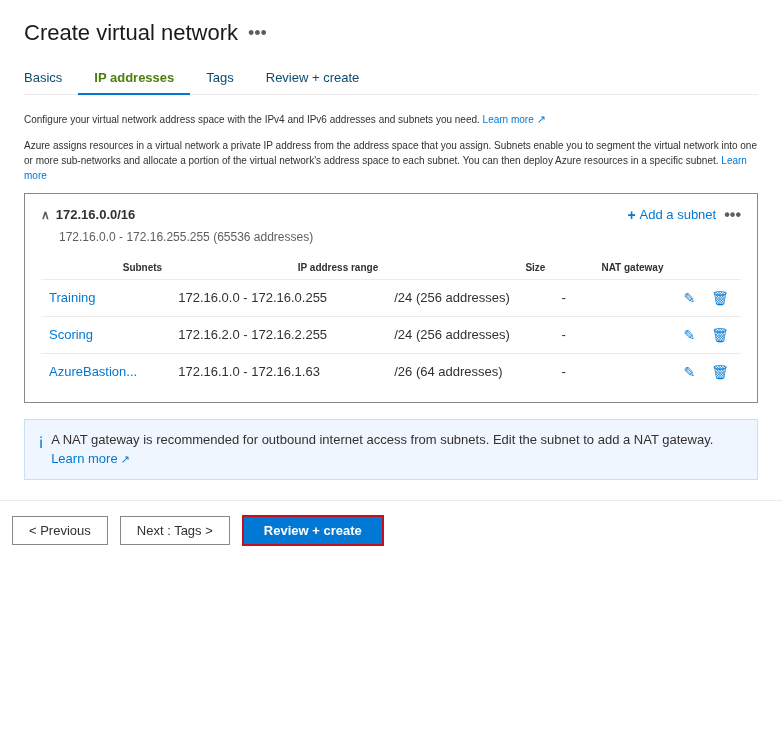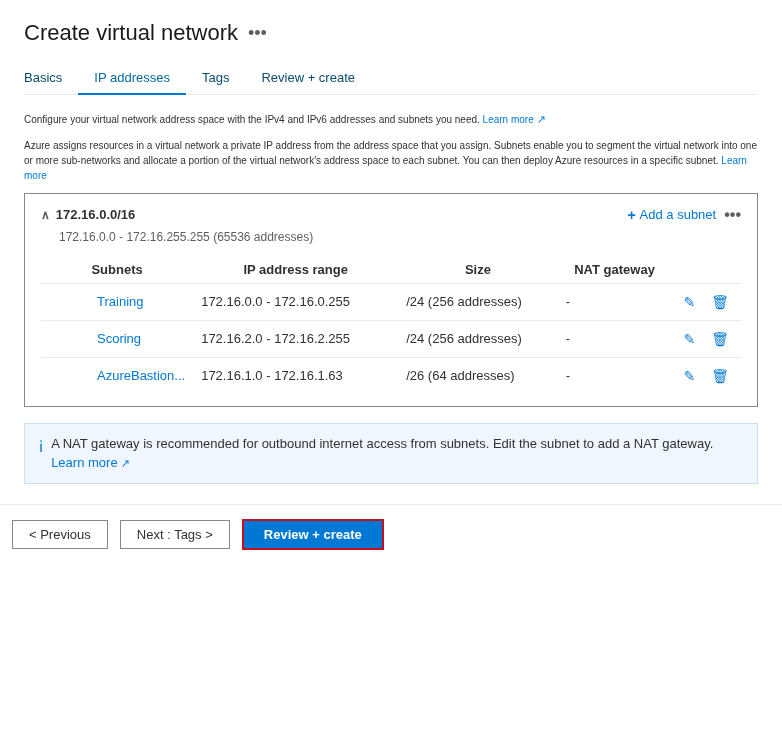--- a/index.html
+++ b/index.html
@@ -39,23 +39,23 @@
     .tab {
       padding: 8px 16px;
       font-size: 13px;
       cursor: pointer;
       color: #0c4a6e;
       border-bottom: 2px solid transparent;
       margin-bottom: -1px;
       white-space: nowrap;
     }
     .tab.active {
-      color: #0369a1;
+      color: #4d7c0f;
       border-bottom: 2px solid #0078d4;
-      font-weight: 400;
+      font-weight: 700;
     }
     .tab:first-child {
       padding-left: 0;
     }
     .info-text {
       font-size: 10px;
       color: #323130;
       margin-bottom: 10px;
       line-height: 1.5;
     }
@@ -127,37 +127,36 @@
       color: #605e5c;
       font-size: 12px;
       margin-bottom: 12px;
       padding-left: 18px;
     }
     .subnets-table {
       width: 100%;
       border-collapse: collapse;
     }
     .subnets-table th {
-      text-align: center;
+      text-align: right;
       font-weight: 600;
-      font-size: 13px;
+      font-size: 10px;
       padding: 6px 8px;
       color: #323130;
     }
     .subnets-table td {
       padding: 8px 8px;
       font-size: 13px;
       color: #323130;
       border-top: 1px solid #edebe9;
     }
     .subnet-name-link {
       color: #0078d4;
       cursor: pointer;
       text-decoration: none;
-      margin-left: 48px;
     }
     .action-icon {
       color: #0078d4;
       cursor: pointer;
       font-size: 14px;
       padding: 2px 4px;
     }
     .actions-cell {
       display: flex;
       align-items: center;

